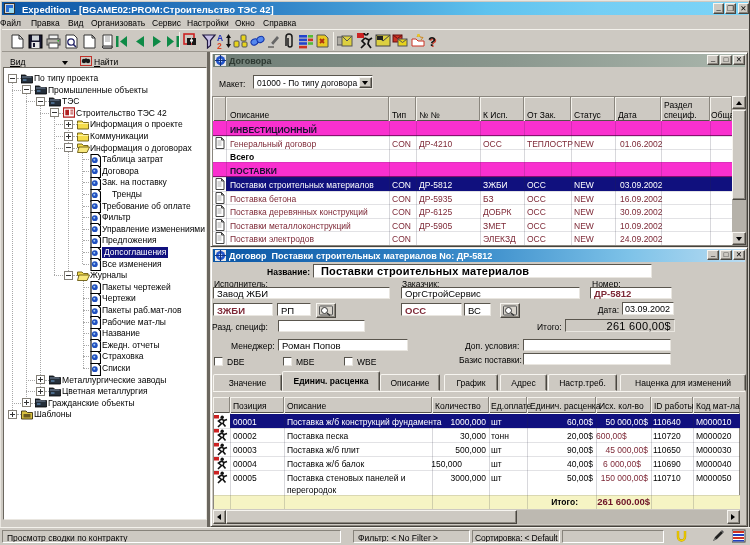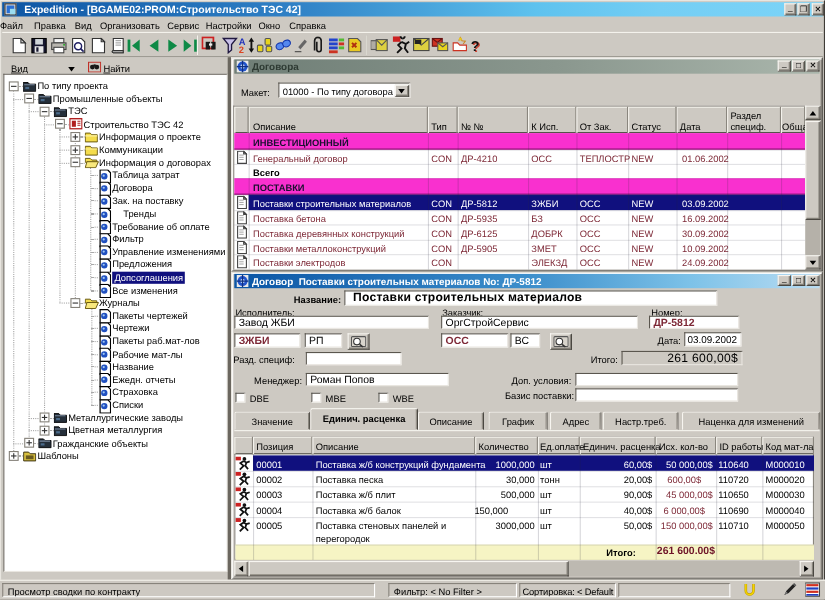--- a/index.html
+++ b/index.html
@@ -668,21 +668,21 @@
 <svg class="ab" style="left:214px;top:429px" width="14" height="13">
     <rect x="0" y="0" width="5" height="3.5" fill="#cc2222"></rect>
     <circle cx="8.2" cy="2.2" r="1.7" fill="#111"></circle>
     <path d="M7.5 4 L10 5.5 L9 8.5 L11.5 11.5 M10 5.5 L13 4.5 M7.5 4 L4.5 6 L7.5 8.5 L4 12" fill="none" stroke="#111" stroke-width="1.6"></path>
   </svg>
 <div class="ab nw" style="left:233px;top:431px;color:#000">00002</div>
 <div class="ab" style="left:287px;top:431px;color:#000;line-height:11.5px;white-space:nowrap">Поставка песка</div>
 <div class="ab" style="left:432px;top:431px;width:54px;color:#000;text-align:right">30,000</div>
 <div class="ab nw" style="left:491px;top:431px;color:#000">тонн</div>
 <div class="ab" style="left:527px;top:431px;width:66px;color:#000;text-align:right">20,00$</div>
-<div class="ab" style="left:596px;top:431px;width:52px;color:#7d2836;text-align:center">600,00$</div>
+<div class="ab" style="left:596px;top:431px;width:52px;color:#7d2836;text-align:left">600,00$</div>
 <div class="ab nw" style="left:653px;top:431px;color:#000">110720</div>
 <div class="ab nw" style="left:696px;top:431px;color:#000">М000020</div>
 <svg class="ab" style="left:214px;top:443px" width="14" height="13">
     <rect x="0" y="0" width="5" height="3.5" fill="#cc2222"></rect>
     <circle cx="8.2" cy="2.2" r="1.7" fill="#111"></circle>
     <path d="M7.5 4 L10 5.5 L9 8.5 L11.5 11.5 M10 5.5 L13 4.5 M7.5 4 L4.5 6 L7.5 8.5 L4 12" fill="none" stroke="#111" stroke-width="1.6"></path>
   </svg>
 <div class="ab nw" style="left:233px;top:445px;color:#000">00003</div>
 <div class="ab" style="left:287px;top:445px;color:#000;line-height:11.5px;white-space:nowrap">Поставка ж/б плит</div>
 <div class="ab" style="left:432px;top:445px;width:54px;color:#000;text-align:right">500,000</div>

